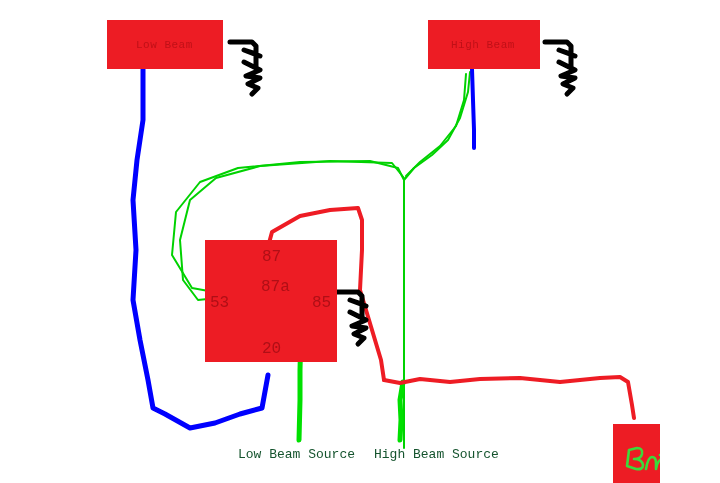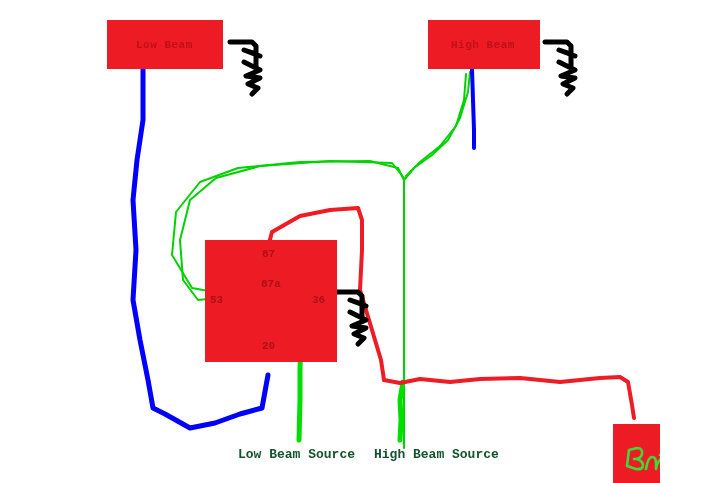--- a/index.html
+++ b/index.html
@@ -9,21 +9,20 @@
   }
   body {
     font-family: "Liberation Mono", "DejaVu Sans Mono", monospace;
   }
   #canvas {
     position: relative;
     width: 660px;
     height: 483px;
     background: #ffffff;
     overflow: hidden;
-    font-weight: bold;
   }
   #wires {
     position: absolute;
     left: 0;
     top: 0;
     width: 720px;
     height: 483px;
   }
   .box {
     position: absolute;
@@ -35,21 +34,21 @@
     color: #c01017;
     font-family: "Liberation Mono", "DejaVu Sans Mono", monospace;
     font-size: 11px;
     letter-spacing: 0.5px;
     white-space: nowrap;
   }
   .term {
     position: absolute;
     color: #b00f16;
     font-family: "Liberation Mono", "DejaVu Sans Mono", monospace;
-    font-size: 11px;
+    font-size: 16px;
     white-space: nowrap;
   }
   .caption {
     position: absolute;
     color: #14532d;
     font-family: "Liberation Mono", "DejaVu Sans Mono", monospace;
     font-size: 13px;
     white-space: nowrap;
   }
 </style>
@@ -88,21 +87,21 @@
   <div class="box-label" style="left:136px; top:39px;">Low Beam</div>
 
   <div class="box" style="left:428px; top:20px; width:112px; height:49px;"></div>
   <div class="box-label" style="left:451px; top:39px;text-align:right;">High Beam</div>
 
   <div class="box" style="left:205px; top:240px; width:132px; height:122px;"></div>
 
   <div class="term" style="left:262px; top:248px;">87</div>
   <div class="term" style="left:210px; top:294px;">53</div>
   <div class="term" style="left:261px; top:278px;">87a</div>
-  <div class="term" style="left:312px; top:294px;">36</div>
+  <div class="term" style="left:312px; top:294px;">85</div>
   <div class="term" style="left:262px; top:340px;">20</div>
 
   <div class="box" style="left:613px; top:424px; width:107px; height:59px;"></div>
   <svg style="position:absolute; left:613px; top:424px; width:107px; height:59px;" viewBox="0 0 107 59" xmlns="http://www.w3.org/2000/svg">
     <g fill="none" stroke="#3bdb3b" stroke-width="2.6" stroke-linecap="round" stroke-linejoin="round">
       <path d="M14 42 L16 26 L24 24 Q30 24 29 30 Q28 35 21 35 Q29 35 30 41 Q30 46 23 45 L14 42 Z"></path>
       <path d="M33 45 Q35 33 39 33 Q43 33 43 39 L43 45 Q44 38 48 35"></path>
       <path d="M52 28 L52 44 Q52 47 56 46"></path>
       <path d="M47 31 L60 31"></path>
       <path d="M64 26 L64 44 Q64 47 68 46"></path>

